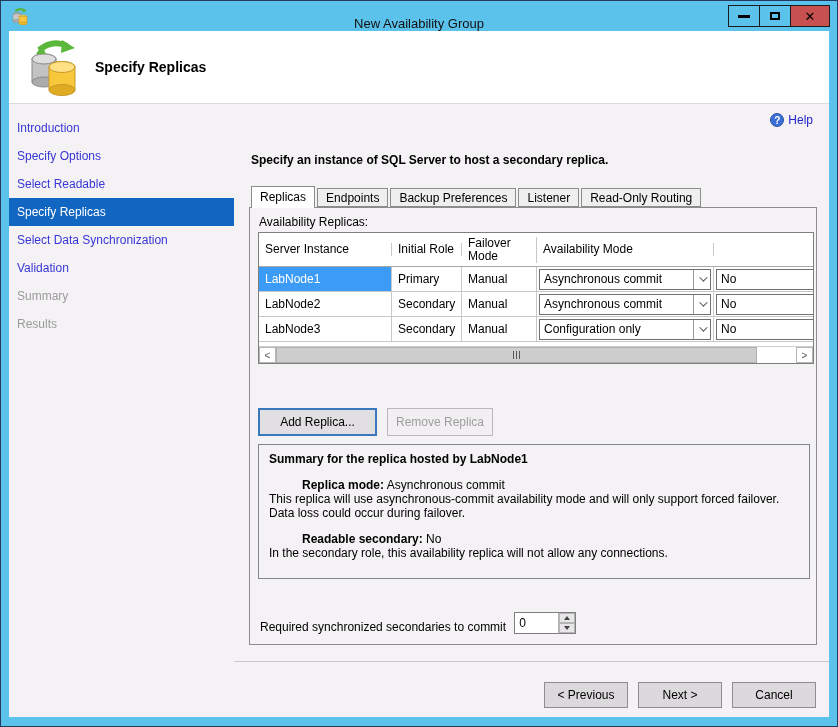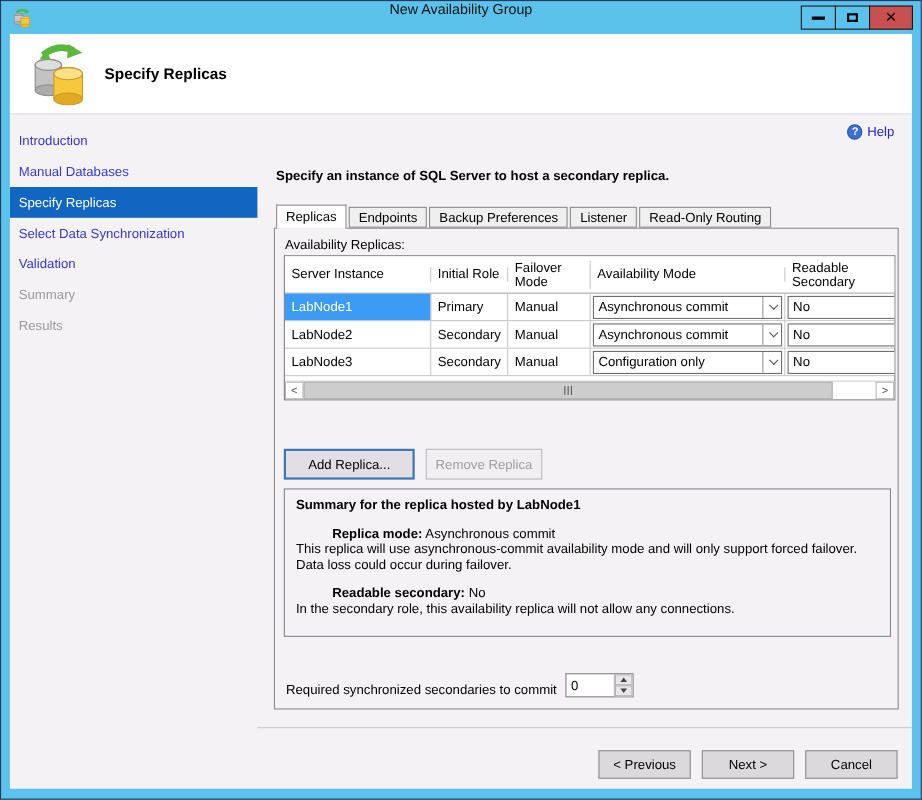--- a/index.html
+++ b/index.html
@@ -2,21 +2,21 @@
 <html><head>
 <meta charset="utf-8">
 <style>
   * { margin:0; padding:0; box-sizing:border-box; }
   html,body { background:#2a2a2a; }
   body { font-family:"Liberation Sans","DejaVu Sans",sans-serif; font-size:12px; color:#000; }
 
   .window{ position:relative; width:838px; height:727px; background:#5bc2eb; border:1px solid #253a5e; overflow:hidden; }
 
   
-  .titlebar{ position:absolute; top:0; left:0; right:0; height:30px; display:flex; align-items:flex-start; }
+  .titlebar{ position:absolute; top:0; left:0; right:0; height:30px; display:flex; align-items:flex-end; }
   .titlebar-icon{ position:absolute; left:10px; top:6px; width:18px; height:18px; }
   .title-text{ width:100%; text-align:center; font-size:13px; color:#111; }
   .win-buttons{ position:absolute; right:7px; top:4px; display:flex; }
   .win-btn{ width:32px; height:22px; border:1px solid #1b1b1b; margin-left:-1px; display:flex; align-items:center; justify-content:center; cursor:default; }
   .win-btn.close{ width:40px; background:#c75050; }
   .glyph-min{ width:12px; height:3px; background:#000; }
   .glyph-max{ width:10px; height:8px; border:2px solid #000; background:transparent; }
   .glyph-close{ font-weight:bold; font-size:13px; color:#000; }
 
   
@@ -147,21 +147,22 @@
         <path d="M33 2 L46 10 L32 15 Z" fill="#5cb83c"></path>
         <path d="M13 7 L7 16 L17 16 Z" fill="#5cb83c"></path>
       </svg>
       <span class="header-title">Specify Replicas</span>
     </div>
 
     <div class="body">
 
       <div class="sidebar">
         <div class="side-item link">Introduction</div>
-        <div class="side-item link">Manual Databases</div>
+        <div class="side-item link">Specify Options</div>
+        <div class="side-item link">Select Readable</div>
         <div class="side-item active">Specify Replicas</div>
         <div class="side-item link">Select Data Synchronization</div>
         <div class="side-item link">Validation</div>
         <div class="side-item disabled">Summary</div>
         <div class="side-item disabled">Results</div>
       </div>
 
       <div class="pane">
 
         <div class="help-row">
@@ -182,21 +183,20 @@
         <div class="tabpage">
 
           <div class="avail-label">Availability Replicas:</div>
 
           <div class="gridbox">
             <div class="grid-row header">
               <div class="gcell hdr c0">Server Instance</div>
               <div class="gcell hdr c1">Initial Role</div>
               <div class="gcell hdr c2">Failover Mode</div>
               <div class="gcell hdr c3">Availability Mode</div>
-              <div class="gcell hdr c4">Readable Secondary</div>
             </div>
 
             <div class="grid-row data">
               <div class="gcell c0 cell-selected">LabNode1</div>
               <div class="gcell c1">Primary</div>
               <div class="gcell c2">Manual</div>
               <div class="gcell c3" style="padding-left:2px;">
                 <div class="combo">
                   <span class="combo-text">Asynchronous commit</span>
                   <span class="combo-arrow">

